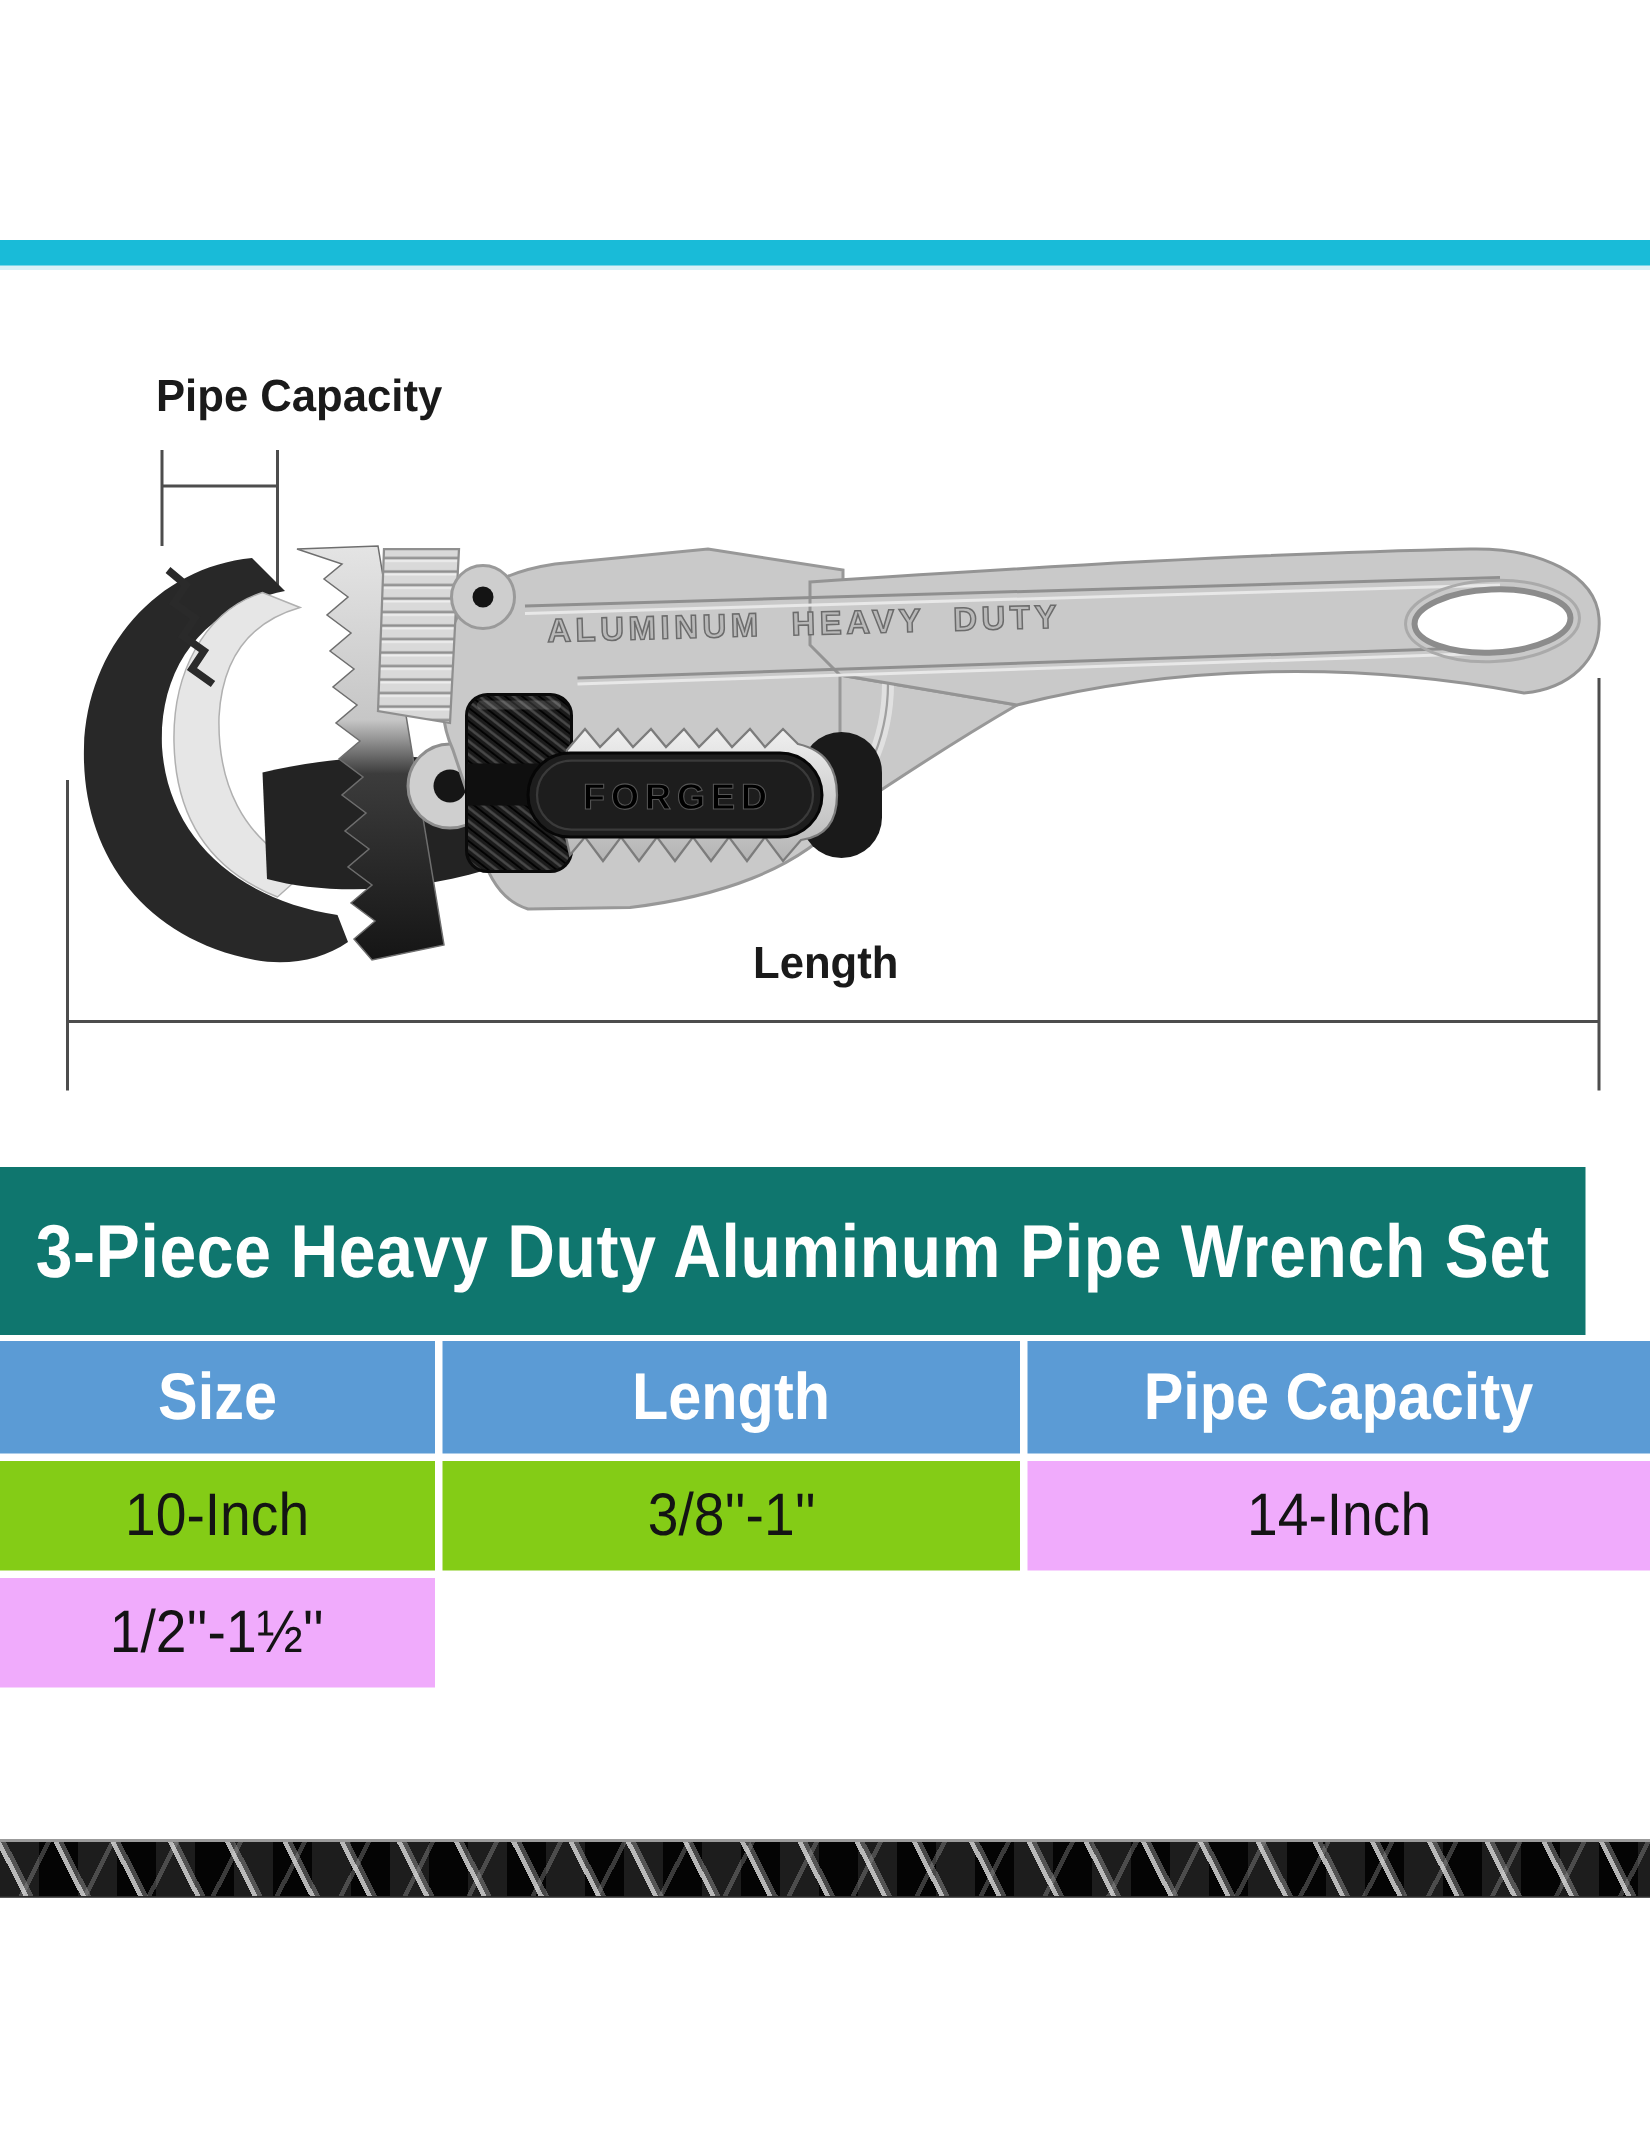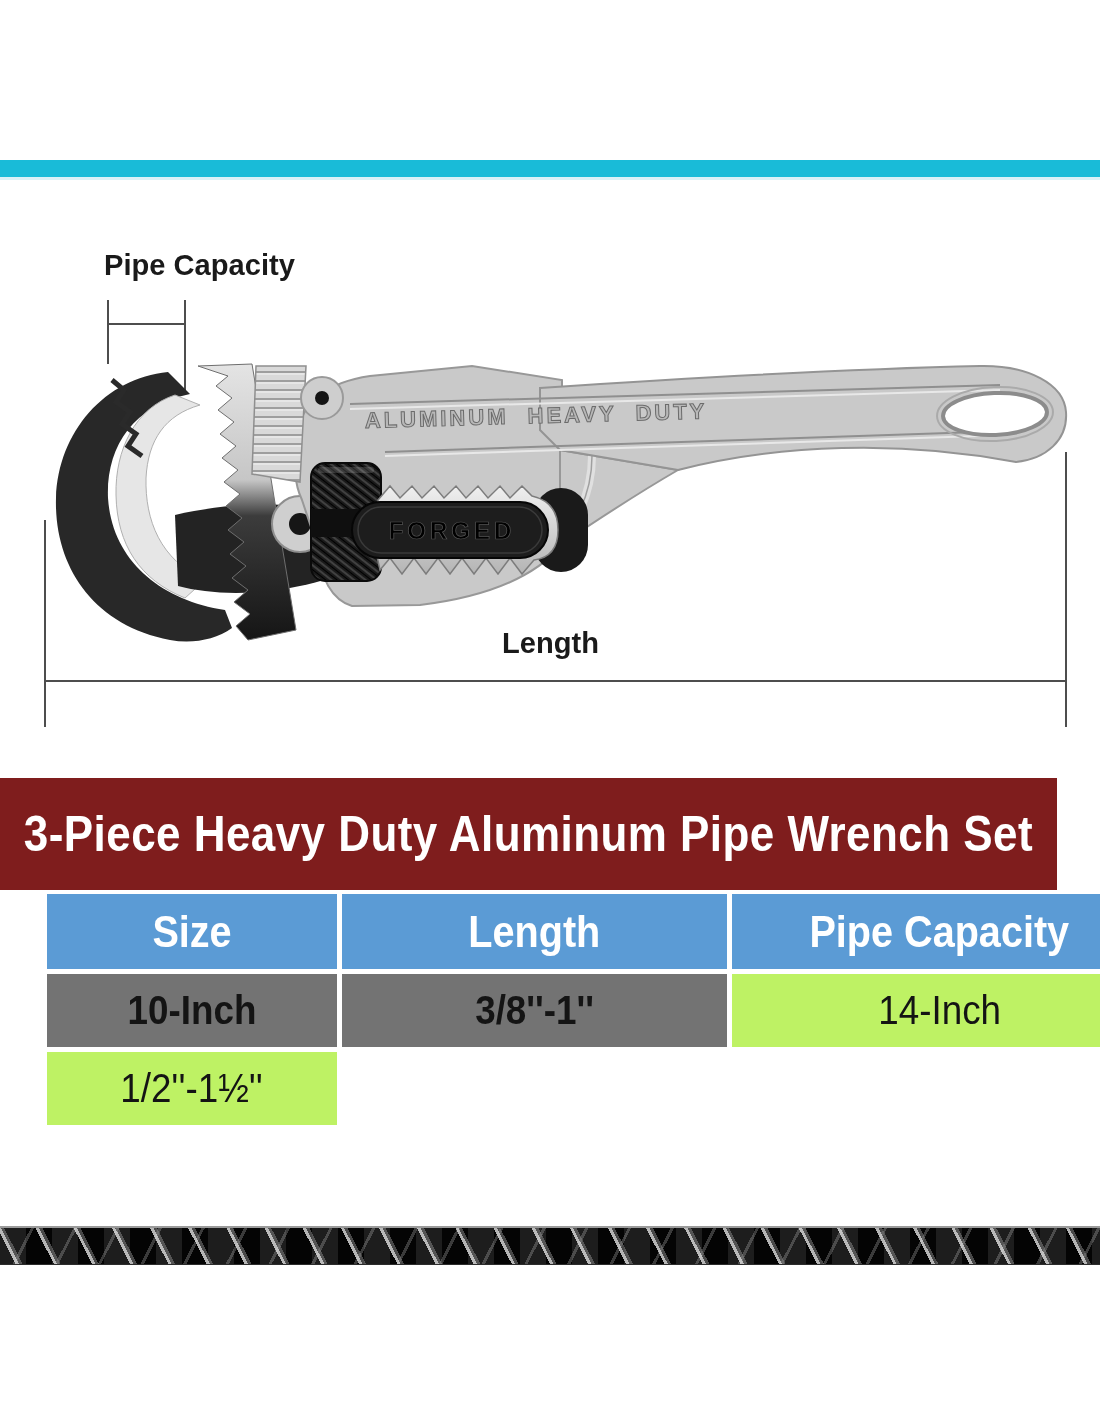--- a/index.html
+++ b/index.html
@@ -18,40 +18,40 @@
     position:absolute;color:#1a1a1a;font-weight:700;font-size:30px;
     white-space:nowrap;letter-spacing:0px;
   }
   .dim-label span{display:inline-block;transform:scaleX(.97);transform-origin:left center;}
   .label-pipe{left:104px;top:248px;}
   .label-length{left:460px;top:626px;width:184px;text-align:center;}
   .wrench-svg{position:absolute;left:0;top:228px;}
   
   .banner{
     position:absolute;left:0;top:778px;width:1057px;height:112px;
-    background:#7f1d1d;display:flex;align-items:center;justify-content:center;
+    background:#0f766e;display:flex;align-items:center;justify-content:center;
   }
   .banner .title{
     color:#ffffff;font-size:50px;font-weight:700;white-space:nowrap;
     transform:scaleX(.88);transform-origin:center;letter-spacing:0.5px;
   }
   
   .spec-table{
     position:absolute;left:0;top:894px;width:903px;
     display:grid;grid-template-columns:290px 385px 415px;
-    grid-template-rows:75px 73px 73px 73px;gap:5px;background:#ffffff;padding-left:47px;
+    grid-template-rows:75px 73px 73px 73px;gap:5px;background:#ffffff;
   }
   .cell{display:flex;align-items:center;justify-content:center;}
   .cell-inner{display:inline-block;white-space:nowrap;}
   .head-cell{background:#5b9bd5;color:#ffffff;font-size:44px;font-weight:700;}
   .head-cell .cell-inner{transform:scaleX(.9);}
   .data-cell{color:#141414;font-size:40px;font-weight:400;}
   .data-cell .cell-inner{transform:scaleX(.92);}
-  .row-a{background:#737373;font-weight:bold;}
-  .row-b{background:#bef264;}
+  .row-a{background:#84cc16;}
+  .row-b{background:#f0abfc;}
   
   .carbon{
     position:absolute;left:0;top:1226px;width:1100px;height:36px;
     background-color:#0c0c0c;
     background-image:
       repeating-linear-gradient(63deg, rgba(255,255,255,0) 0 14px, rgba(225,225,225,.8) 14px 17px, rgba(140,140,140,.5) 17px 20px, rgba(255,255,255,0) 20px 34px),
       repeating-linear-gradient(-63deg, rgba(255,255,255,0) 0 16px, rgba(185,185,185,.3) 16px 19px, rgba(255,255,255,0) 19px 38px),
       repeating-linear-gradient(90deg, #1d1d1d 0 26px, #040404 26px 52px);
     border-top:2px solid #9b9b9b;border-bottom:1px solid #2c2c2c;
   }

